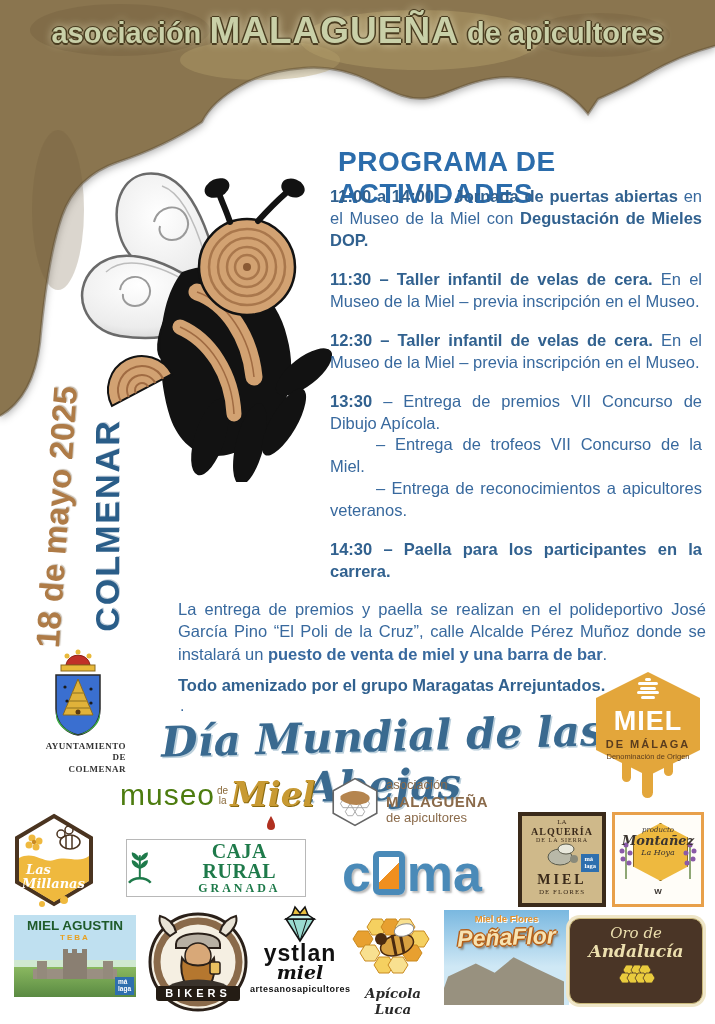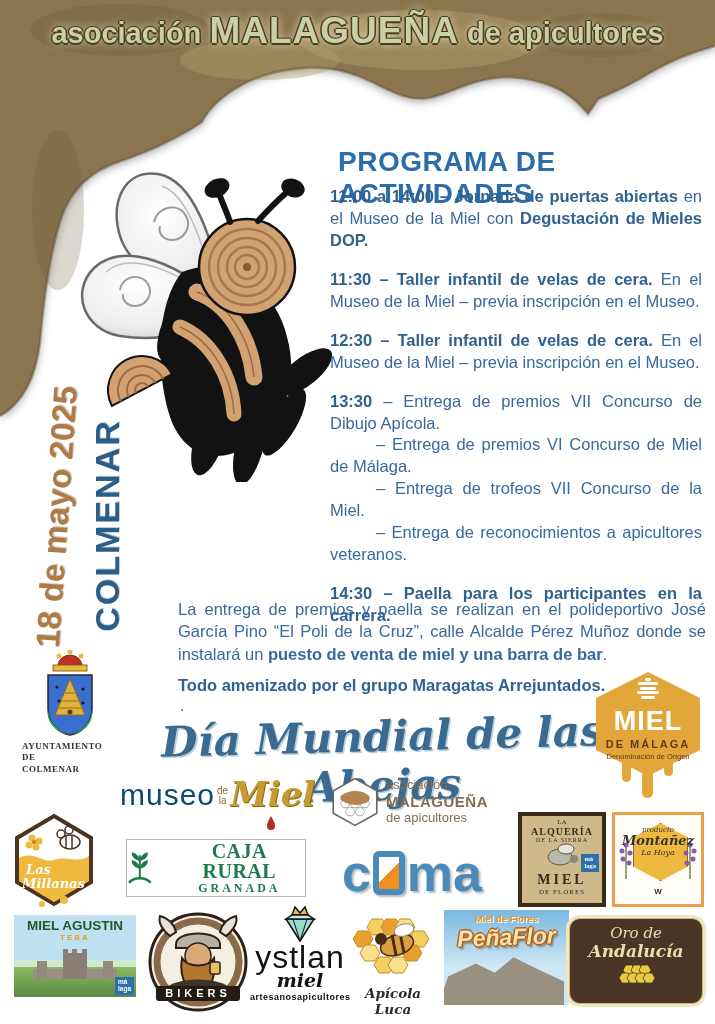--- a/index.html
+++ b/index.html
@@ -34,26 +34,26 @@
   #dotline{position:absolute;left:180px;top:697px;font-size:16px;color:#38699e;z-index:2}
   #script-title{position:absolute;left:148px;top:712px;width:470px;text-align:center;z-index:2;
     font-family:"DejaVu Serif",serif;font-style:italic;font-weight:bold;font-size:42px;color:#3a6a90;
     transform:rotate(-1.5deg);text-shadow:1.5px 1.5px 0 rgba(170,195,210,.8)}
   
   .logo{position:absolute;z-index:2}
   .hex{clip-path:polygon(50% 0,100% 25%,100% 75%,50% 100%,0 75%,0 25%)}
   .mlg-badge{position:absolute;background:#2e6fae;color:#fff;font-size:6.5px;line-height:1.05;
     font-weight:bold;padding:2px 3px;text-align:left}
   
-  #ayto{left:22px;top:645px;width:96px;height:143px;text-align:left}
+  #ayto{left:30px;top:645px;width:96px;height:143px;text-align:right}
   #ayto .txt{font-family:"Liberation Serif",serif;font-weight:bold;font-size:9px;line-height:1.25;color:#333;letter-spacing:.5px}
   
   #museo{left:120px;top:760px;width:185px;height:78px}
   #museo .row{display:flex;align-items:flex-end}
-  .museo-word{color:#0c4a6e;font-size:30px;letter-spacing:1px;line-height:.9}
+  .museo-word{color:#4d7c0f;font-size:30px;letter-spacing:1px;line-height:.9}
   .museo-dela{color:#8a6a3a;font-size:10px;line-height:1;margin:0 2px 2px 2px;text-align:center}
   .museo-miel{font-family:"DejaVu Serif",serif;font-style:italic;font-weight:bold;font-size:34px;
     color:#c89a33;line-height:.8;text-shadow:1px 1px 0 #8a6a10}
   
   #asoc{left:330px;top:768px;width:158px;height:68px;display:flex;align-items:center;gap:6px}
   #asoc .txt{color:#8a6a4a;line-height:1.15;text-align:left}
   #asoc .l1{font-size:13px}#asoc .l2{font-size:15px;font-weight:bold;letter-spacing:.5px}#asoc .l3{font-size:13px}
   
   #mielmal{left:592px;top:664px;width:112px;height:136px}
   #mielmal .hexbody{position:absolute;left:4px;top:8px;width:104px;height:104px;background:#e3a63b}
@@ -97,21 +97,21 @@
   #mont .w{position:absolute;left:0;right:0;bottom:8px;font-size:8px;color:#3a3430;font-weight:bold}
   
   #agustin{left:14px;top:915px;width:122px;height:82px;background:linear-gradient(#bfe0f0 0 55%,#cfe8d0 55%);overflow:hidden}
   #agustin .l1{position:relative;text-align:center;color:#1e5a2a;font-weight:bold;font-size:13.5px;margin-top:3px;z-index:2}
   #agustin .l2{position:relative;text-align:center;color:#e8a020;font-weight:bold;font-size:8px;letter-spacing:2px;z-index:2}
   #agustin .hill{position:absolute;left:0;bottom:0;width:100%;height:30px;background:linear-gradient(#8ab860,#5a8a42)}
   
   #bikers{left:146px;top:910px;width:104px;height:108px}
   
   #ystlan{left:250px;top:905px;width:100px;height:100px;text-align:center}
-  #ystlan .l1{font-size:32px;font-weight:normal;color:#111;letter-spacing:1px;line-height:.9}
+  #ystlan .l1{font-size:23px;font-weight:bold;color:#111;letter-spacing:1px;line-height:.9}
   #ystlan .l2{font-family:"DejaVu Serif",serif;font-style:italic;font-weight:bold;font-size:19px;color:#111;line-height:.9}
   #ystlan .l3{font-size:9px;font-weight:bold;color:#111;margin-top:3px;letter-spacing:.5px}
   
   #luca{left:348px;top:915px;width:90px;height:93px;text-align:center}
   #luca .l1{font-family:"DejaVu Serif",serif;font-style:italic;font-weight:bold;font-size:13.5px;color:#2a2a2a}
   
   #pflor{left:444px;top:910px;width:125px;height:95px;background:linear-gradient(#7ab8e0,#cfe8f5 60%);overflow:hidden;text-align:center}
   #pflor .mtn{position:absolute;left:-6px;bottom:0;width:126px;height:52px;background:#98917f;
     clip-path:polygon(0 100%,8% 45%,30% 20%,45% 38%,60% 8%,78% 30%,100% 55%,100% 100%)}
   #pflor .l1{position:relative;font-size:9.5px;font-weight:bold;color:#e8922a;margin-top:3px;z-index:2;
@@ -197,21 +197,20 @@
 
 <div id="date-vert">18 de mayo 2025</div>
 <div id="loc-vert">COLMENAR</div>
 
 <div id="prog-title">PROGRAMA DE ACTIVIDADES</div>
 <div id="sched">
   <p class="sched"><b>11:00 a 14:00 – Jornada de puertas abiertas</b><span> en el Museo de la Miel con </span><b>Degustación de Mieles DOP.</b></p>
   <p class="sched"><b>11:30 – Taller infantil de velas de cera.</b><span> En el Museo de la Miel – previa inscripción en el Museo.</span></p>
   <p class="sched"><b>12:30 – Taller infantil de velas de cera.</b><span> En el Museo de la Miel – previa inscripción en el Museo.</span></p>
   <p class="sched tight"><b>13:30</b><span> –  Entrega de premios VII Concurso de Dibujo Apícola.</span></p>
-  <p class="sched sub">– Entrega de premios VI Concurso de Miel de Málaga.</p>
   <p class="sched sub">– Entrega de trofeos VII Concurso de la Miel.</p>
   <p class="sched sub endgap">– Entrega de reconocimientos a apicultores veteranos.</p>
   <p class="sched"><b>14:30 – Paella para los participantes en la carrera.</b></p>
 </div>
 
 <div id="venue"><span>La entrega de premios y paella se realizan en el polideportivo José García Pino “El Poli de la Cruz”, calle Alcalde Pérez Muñoz donde se instalará un </span><b>puesto de venta de miel y una barra de bar</b><span>.</span></div>
 <div id="music">Todo amenizado por el grupo Maragatas Arrejuntados.</div>
 <div id="dotline">.</div>
 
 <div id="script-title">Día Mundial de las Abejas</div>

